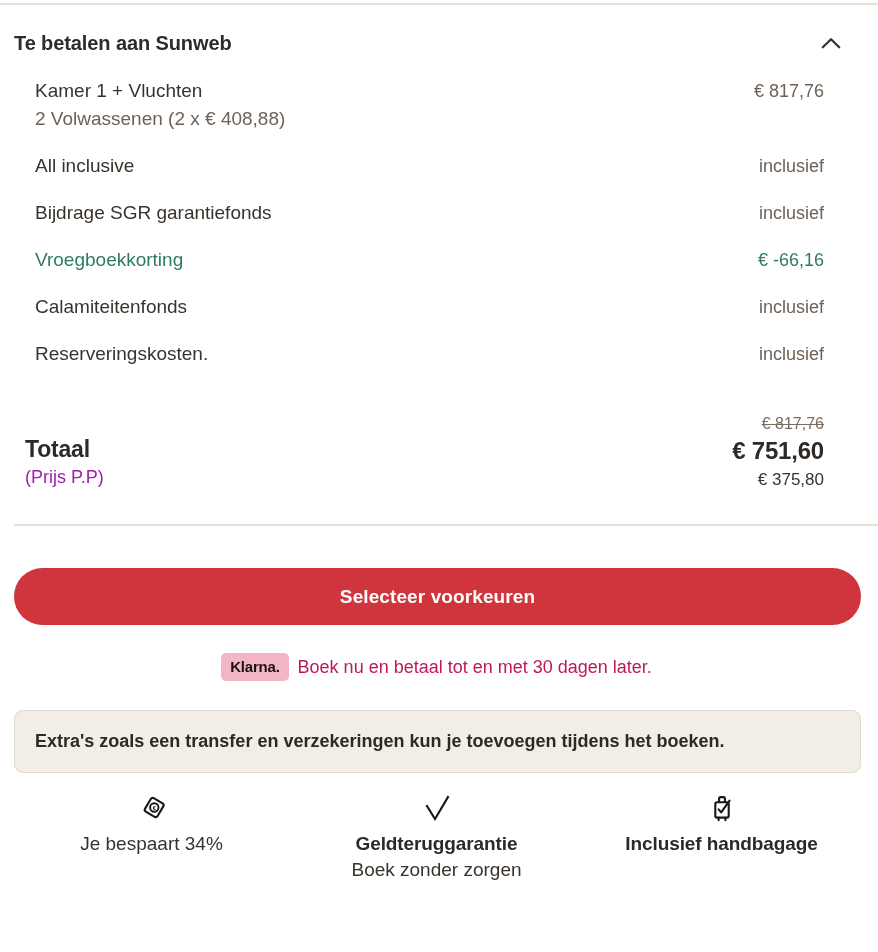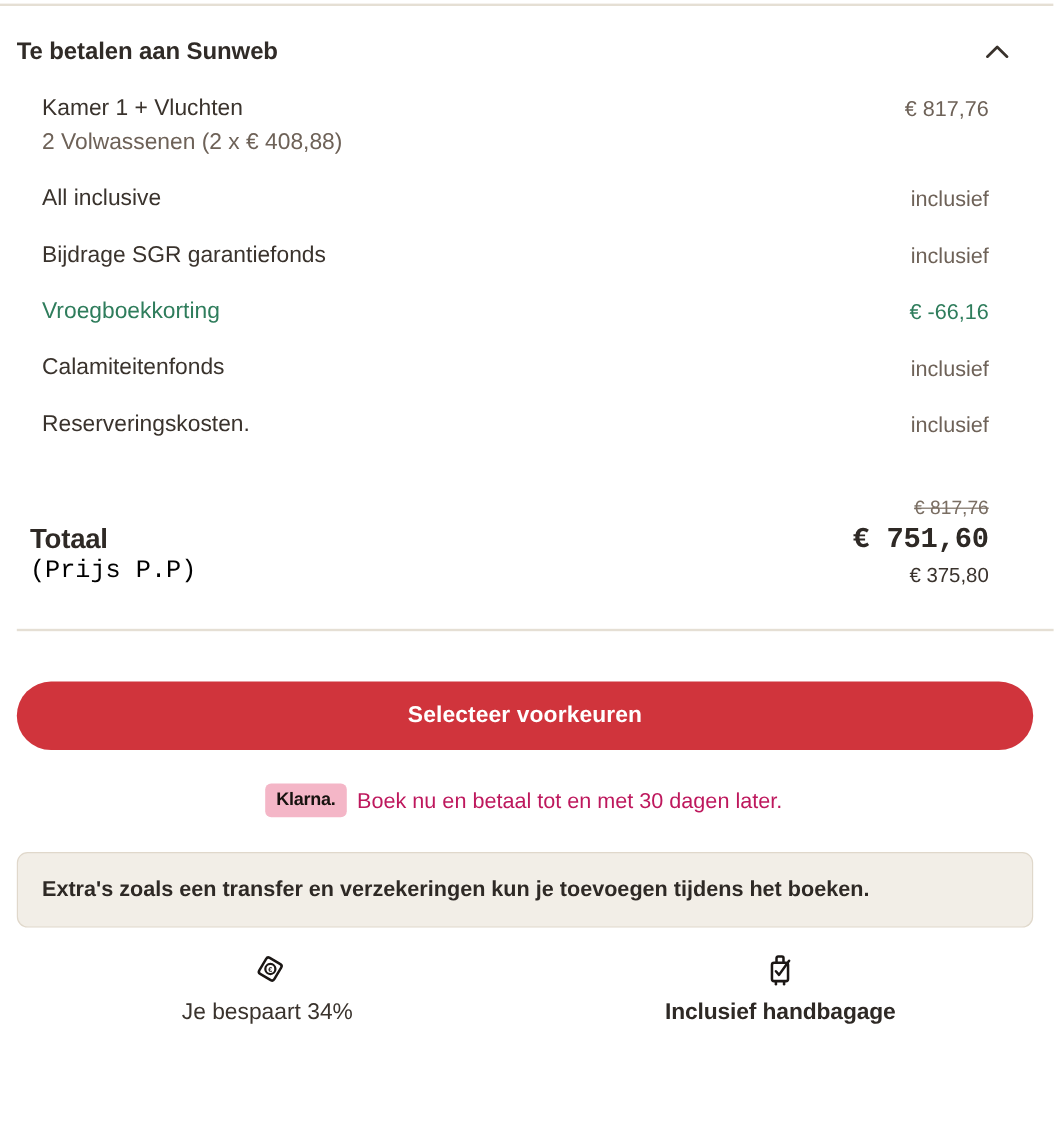--- a/index.html
+++ b/index.html
@@ -118,44 +118,42 @@
   }
   .totals-left { padding-top: 22px; margin-left: 11px; }
   .total-label {
     font-size: 23px;
     font-weight: bold;
     color: #2E2925;
     line-height: 26px;
     letter-spacing: -0.2px;
   }
   .total-sub {
-    font-size: 21px;
-    color: #000000;
+    font-size: 18px;
+    color: #a21caf;
     line-height: 26px;
     margin-top: 2px;
-    font-family: Liberation Mono, monospace;
   }
   .totals-right {
     text-align: right;
     padding-right: 35px;
   }
   .old-price {
     font-size: 16px;
     color: #7A6E63;
     text-decoration: line-through;
     line-height: 20px;
   }
   .new-price {
     font-size: 24px;
     font-weight: bold;
     color: #2E2925;
     line-height: 30px;
     letter-spacing: -0.2px;
     margin-top: 2px;
-    font-family: Liberation Mono, monospace;
   }
   .pp-price {
     font-size: 17px;
     color: #3A332D;
     line-height: 24px;
     margin-top: 2px;
   }
 
   .divider {
     margin-top: 32px;
@@ -339,20 +337,29 @@
         <div class="usp-icon">
           <svg width="30" height="30" viewBox="0 0 30 30" fill="none">
             <path d="M16.8 4.2 L25.6 9.4 A2.2 2.2 0 0 1 26.3 12.4 L20.6 22.0 A2.2 2.2 0 0 1 17.6 22.8 L8.8 17.6 A2.2 2.2 0 0 1 8.1 14.6 L13.8 5.0 A2.2 2.2 0 0 1 16.8 4.2 Z" stroke="#1B1715" stroke-width="2.1" stroke-linejoin="round"></path>
             <circle cx="17.3" cy="13.5" r="4.2" stroke="#1B1715" stroke-width="1.9"></circle>
             <text x="17.3" y="16.1" font-family="'Liberation Sans', sans-serif" font-size="6" font-weight="bold" fill="#1B1715" text-anchor="middle">€</text>
           </svg>
         </div>
         <div class="usp-sub">Je bespaart 34%</div>
       </div>
 
+      <div class="usp">
+        <div class="usp-icon">
+          <svg width="34" height="30" viewBox="0 0 34 30" fill="none">
+            <path d="M7 12 L15 25 L28 3" stroke="#1B1715" stroke-width="2.1" stroke-linecap="square" stroke-linejoin="miter"></path>
+          </svg>
+        </div>
+        <div class="usp-title">Geldteruggarantie</div>
+        <div class="usp-sub">Boek zonder zorgen</div>
+      </div>
 
       <div class="usp">
         <div class="usp-icon">
           <svg width="30" height="32" viewBox="0 0 30 32" fill="none">
             <rect x="8.3" y="9.2" width="13.4" height="15.4" rx="1.8" stroke="#1B1715" stroke-width="2.1"></rect>
             <path d="M12.1 9.0 V5.4 A1.3 1.3 0 0 1 13.4 4.1 H16.6 A1.3 1.3 0 0 1 17.9 5.4 V9.0" stroke="#1B1715" stroke-width="2.1" stroke-linejoin="round"></path>
             <path d="M11.6 16.4 L14.2 19.4 L22.6 7.6" stroke="#1B1715" stroke-width="2.1" stroke-linecap="round" stroke-linejoin="round"></path>
             <path d="M11.6 24.8 V27.3" stroke="#1B1715" stroke-width="2.1" stroke-linecap="round"></path>
             <path d="M18.4 24.8 V27.3" stroke="#1B1715" stroke-width="2.1" stroke-linecap="round"></path>
           </svg>

